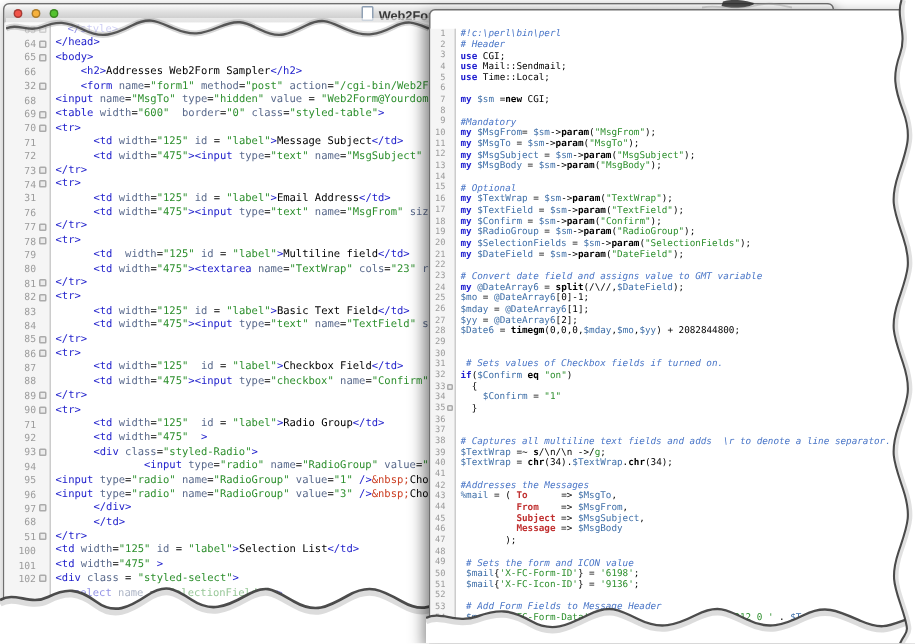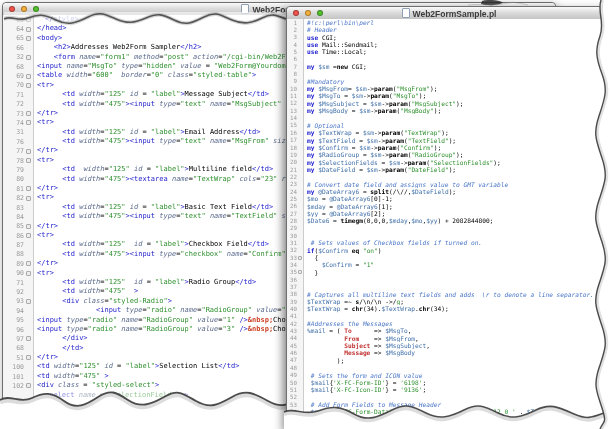--- a/index.html
+++ b/index.html
@@ -33,23 +33,23 @@
   .fold{flex:none;box-sizing:border-box;}
   .win-left .fold{width:5px;height:5px;margin:0 2px 0 2px;}
   .win-right .fold{width:4px;height:4px;margin:0 1px 0 1px;}
   .fold.on{border:1px solid #ababab;background:#ececec;border-radius:1px;}
   .code-col{flex:1;overflow:hidden;padding-left:3px;}
   .cline{white-space:pre;overflow:hidden;color:#000;}
   .win-left .cline{height:9.4px;line-height:9.4px;font-size:7px;}
   .win-right .cline{height:7.35px;line-height:7.35px;font-size:6.2px;}
   .ghost{opacity:.5;margin-left:8px;}
   .tk-tag{color:var(--tag,#2222cc);}
-  .tk-attr{color:var(--attr,#5a6a8c);font-style:italic;}
+  .tk-attr{color:var(--attr,#5a6a8c);}
   .tk-str{color:var(--str,#2d8f2d);}
-  .tk-ent{color:var(--ent,#cc4125);font-weight:bold;}
+  .tk-ent{color:var(--ent,#cc4125);}
   .tk-kw{color:var(--kw,#2020d0);font-weight:bold;}
   .tk-var{color:var(--var,#3f6fa8);}
   .tk-fn{color:var(--fn,#000);font-weight:bold;}
   .tk-key{color:var(--key,#c03030);font-weight:bold;}
   .tk-com{color:var(--com,#4a76c7);font-style:italic;}
   .tk-pl{color:var(--pl,#000);}
   .tear{position:absolute;pointer-events:none;}
   .tear-a{left:4px;top:12px;z-index:2;}
   .tear-b{left:0;top:388px;z-index:2;}
   .tear-c{left:284px;top:403px;z-index:5;}
@@ -289,28 +289,20 @@
     <path d="M0,7 C8,3 14,10 24,6 S40,2 52,8 S72,11 84,5 S100,2 112,7 S130,11 142,6 S158,2 170,8 S188,11 200,5 S216,3 228,8 S248,11 258,6 S272,3 282,7" fill="none" stroke="#3f3f3f" stroke-width="1.6" opacity="0.85"></path>
   </svg>
 
   <svg class="tear tear-b" width="302" height="41" viewBox="0 0 302 41">
     <path d="M0,12 C10,6 20,16 32,10 S52,4 64,13 S86,17 98,9 S116,4 128,12 S150,17 164,9 S182,5 196,13 S218,17 232,9 S254,5 268,13 S288,16 302,10 L302,41 L0,41 Z" fill="#ffffff"></path>
     <path d="M0,14.5 C10,8.5 20,18.5 32,12.5 S52,6.5 64,15.5 S86,19.5 98,11.5 S116,6.5 128,14.5 S150,19.5 164,11.5 S182,7.5 196,15.5 S218,19.5 232,11.5 S254,7.5 268,15.5 S288,18.5 302,12.5" fill="none" stroke="#9a9a9a" stroke-width="4" opacity="0.35"></path>
     <path d="M0,12 C10,6 20,16 32,10 S52,4 64,13 S86,17 98,9 S116,4 128,12 S150,17 164,9 S182,5 196,13 S218,17 232,9 S254,5 268,13 S288,16 302,10" fill="none" stroke="#383838" stroke-width="1.8" opacity="0.9"></path>
   </svg>
 
   <div class="window win-right">
-    <div class="titlebar">
-      <div class="lights">
-        <span class="light red"></span>
-        <span class="light yellow"></span>
-        <span class="light green"></span>
-      </div>
-      <div class="title"><span class="doc-icon"></span><span>Web2FormSample.pl</span></div>
-    </div>
     <div class="content">
       <div class="gutter">
           <div class="gline">
             <span class="num">1</span>
             <span class="fold"></span>
           </div>
           <div class="gline">
             <span class="num">2</span>
             <span class="fold"></span>
           </div>

